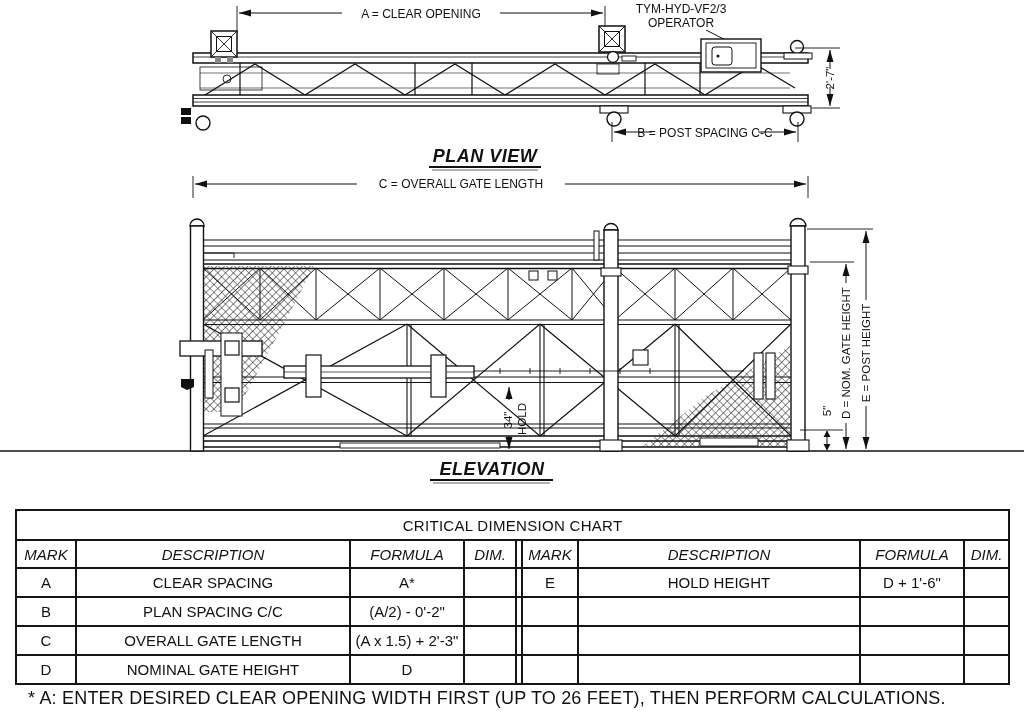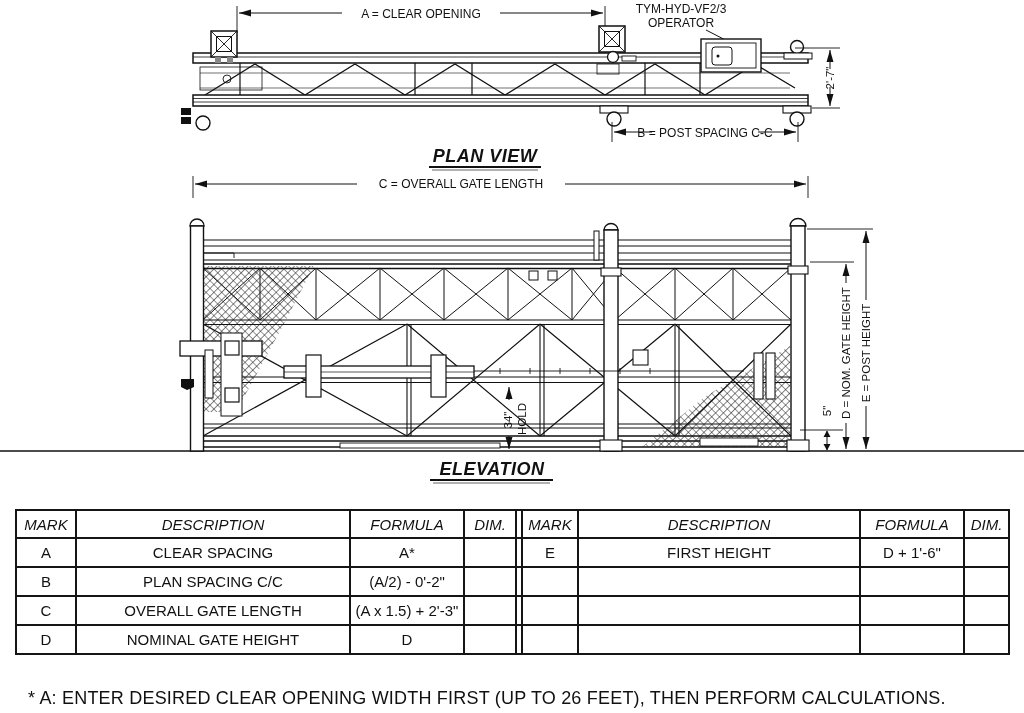--- a/index.html
+++ b/index.html
@@ -257,39 +257,42 @@
         <col style="width:274px">
         <col style="width:114px">
         <col style="width:52px">
     <col style="width:6px">
     <col style="width:56px">
         <col style="width:282px">
         <col style="width:104px">
         <col style="width:45px">
   </colgroup>
   <tbody>
+        <tr class="title-row">
+    <td colspan="9">CRITICAL DIMENSION CHART</td>
+  </tr>
   <tr class="head-row">
     <td>MARK</td>
     <td>DESCRIPTION</td>
     <td>FORMULA</td>
     <td>DIM.</td>
     <td class="divider"></td>
     <td>MARK</td>
     <td>DESCRIPTION</td>
     <td>FORMULA</td>
     <td>DIM.</td>
   </tr>
   <tr>
     <td>A</td>
     <td>CLEAR SPACING</td>
     <td>A*</td>
     <td></td>
     <td class="divider"></td>
     <td>E</td>
-    <td>FIRST HEIGHT</td>
+    <td>HOLD HEIGHT</td>
     <td>D + 1'-6"</td>
     <td></td>
   </tr>
   <tr>
     <td>B</td>
     <td>PLAN SPACING C/C</td>
     <td>(A/2) - 0'-2"</td>
     <td></td>
     <td class="divider"></td>
     <td></td>

